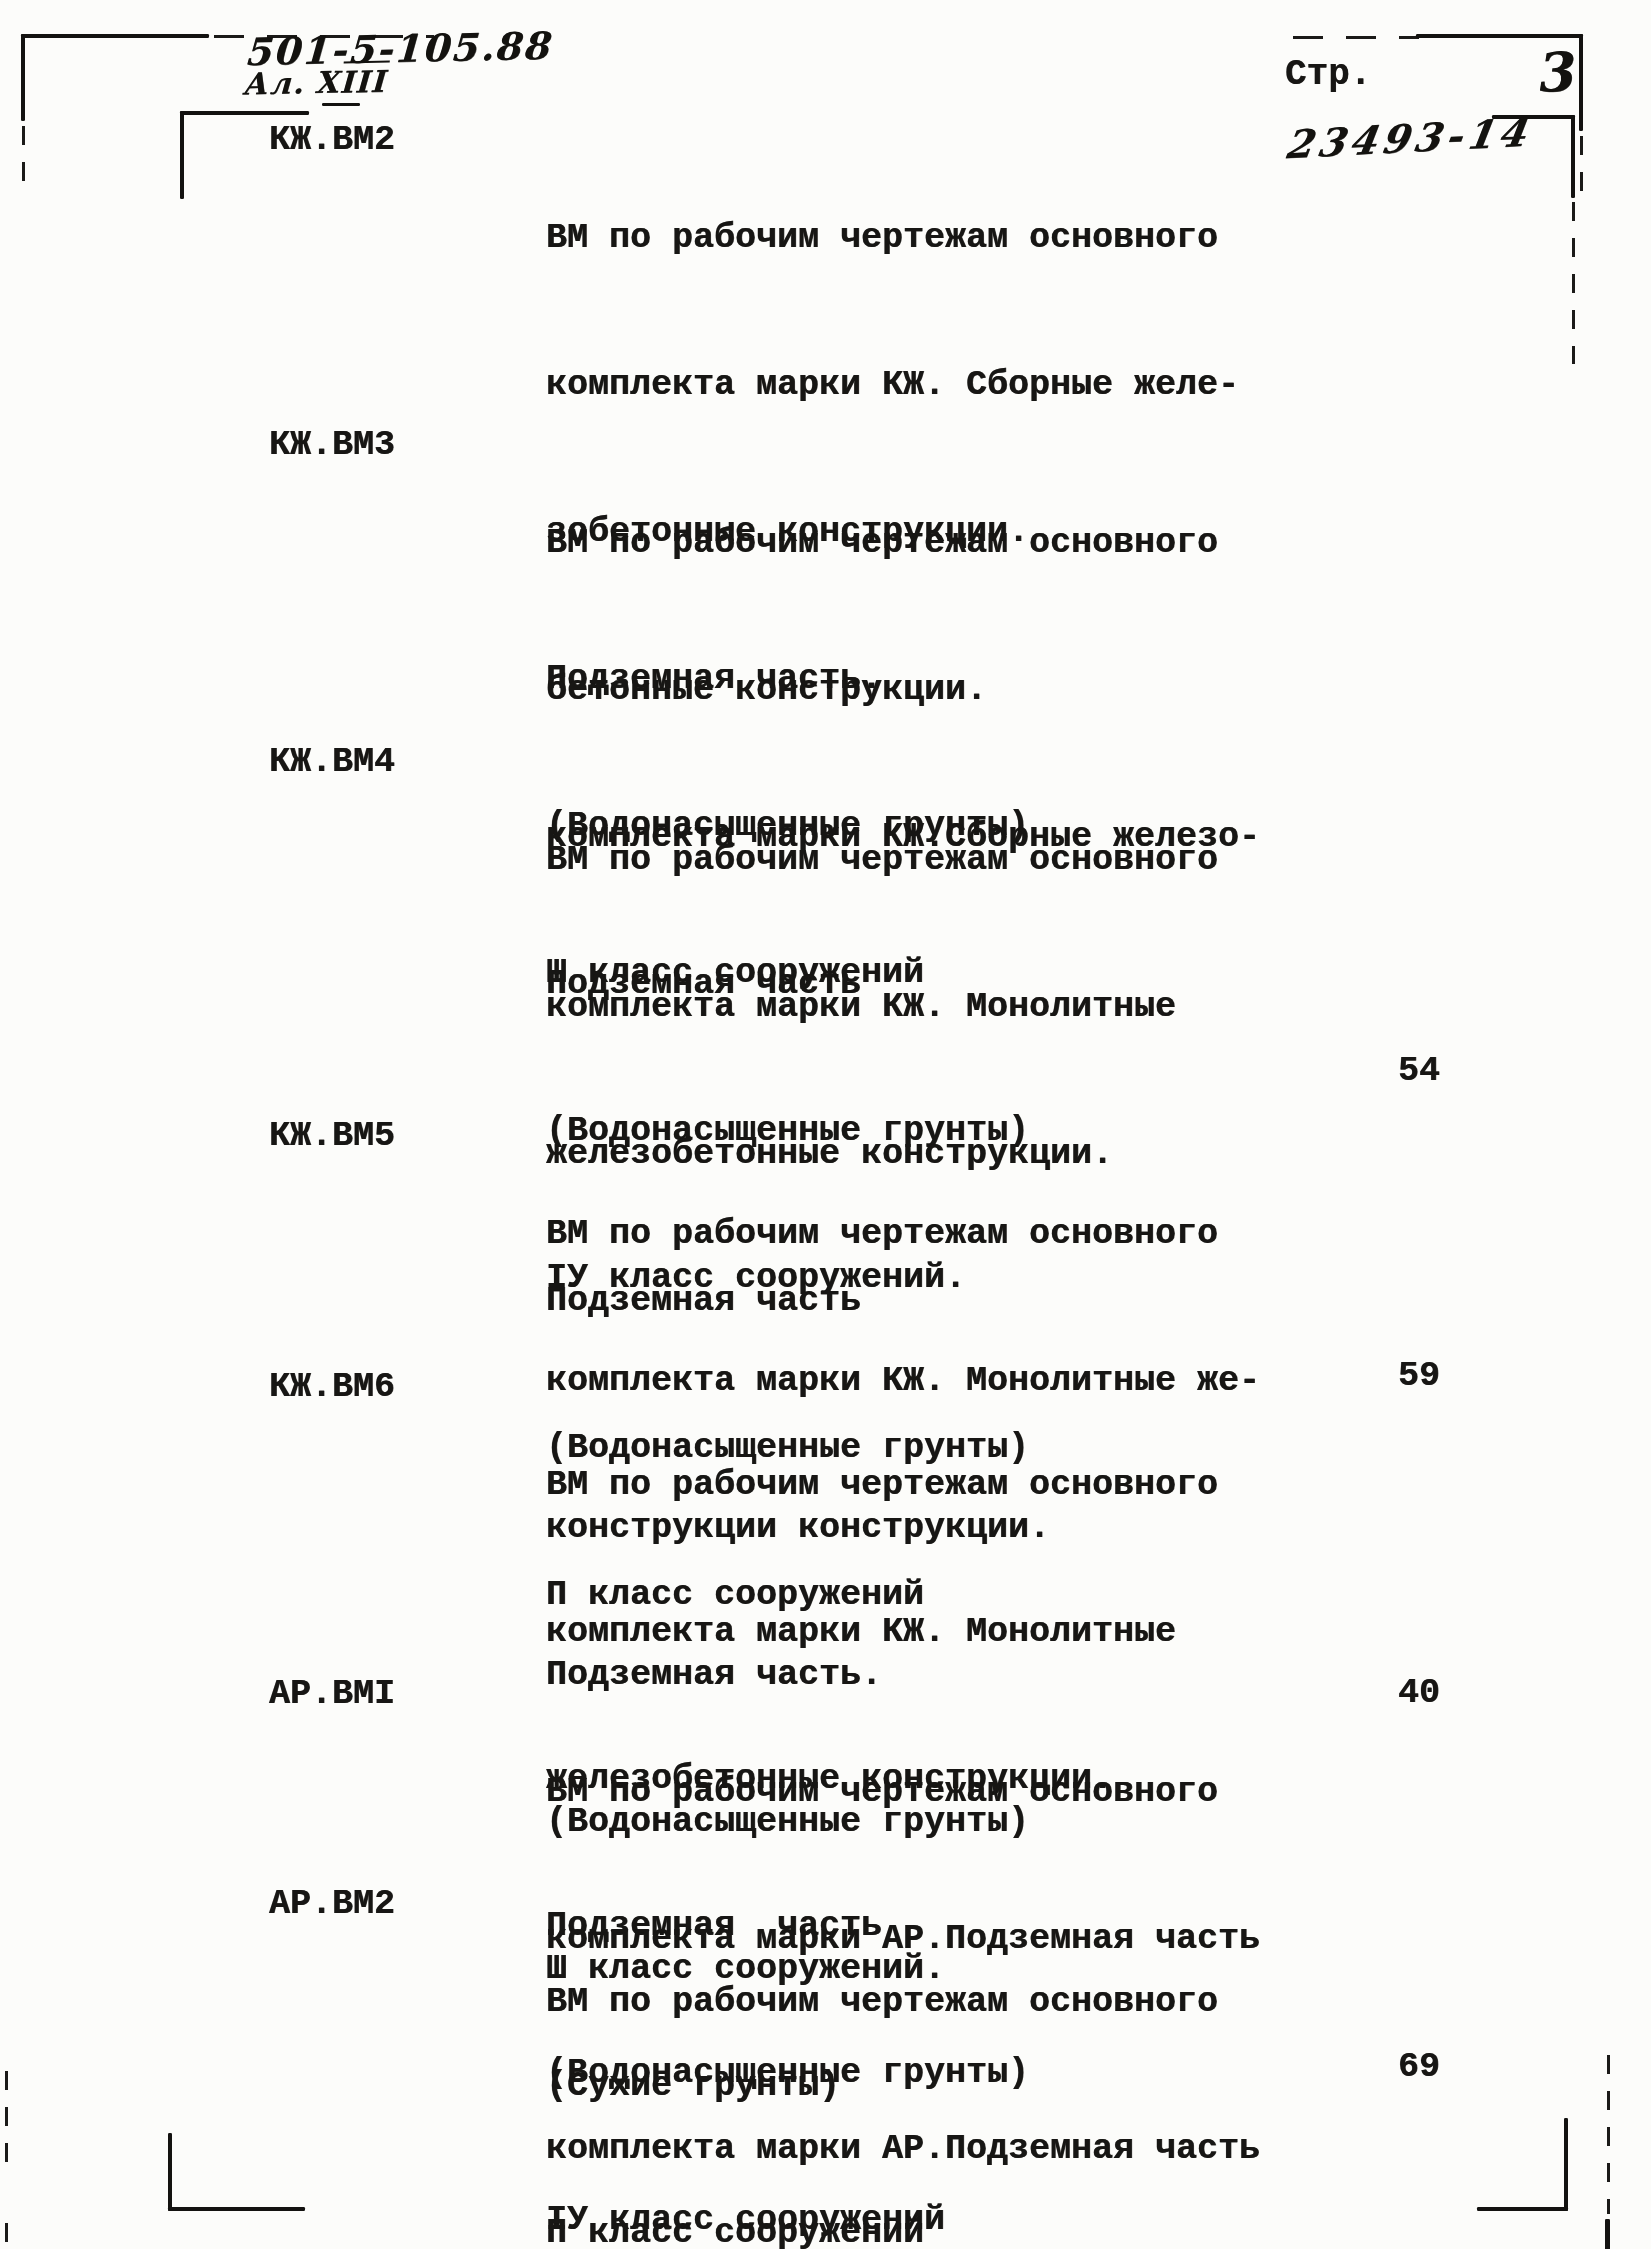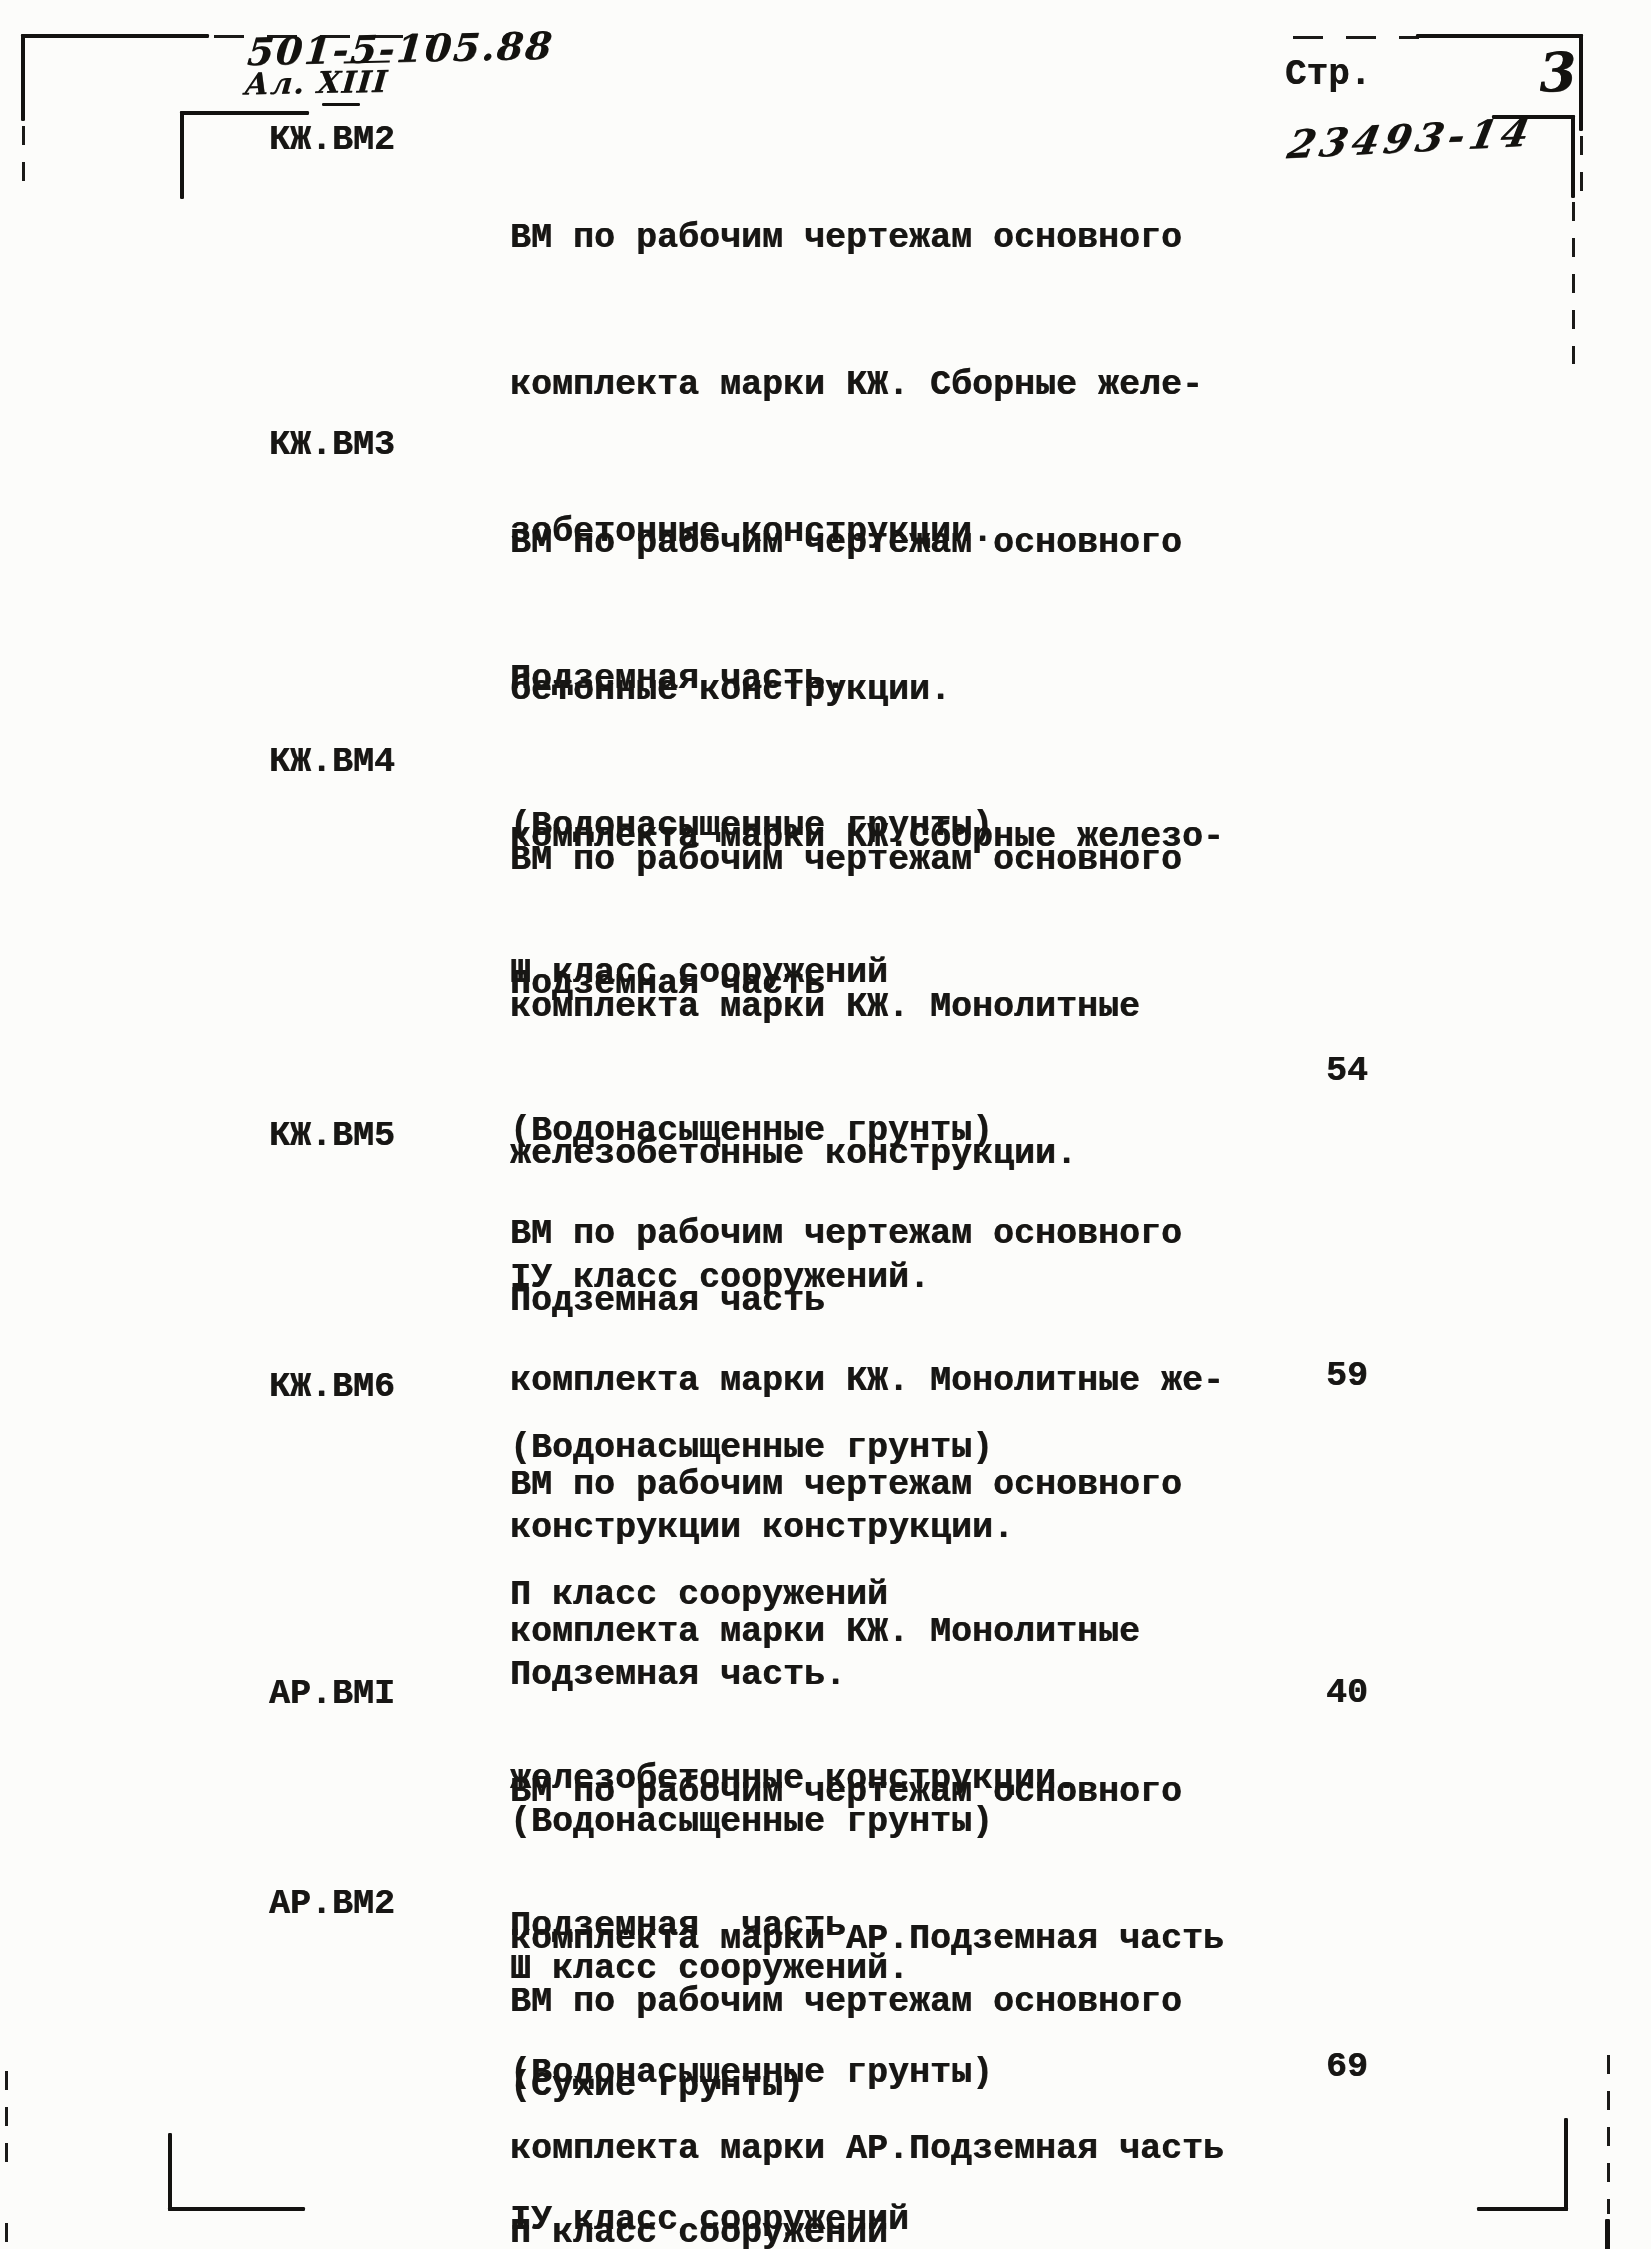--- a/index.html
+++ b/index.html
@@ -37,20 +37,21 @@
   .album .ovl{border-top:2.6px solid #13120f;padding-top:1.3px;}
   .album-dash{position:absolute;left:322px;top:103px;width:38px;height:3.2px;background:#13120f;border-radius:1.3px;}
   .str-label{position:absolute;left:1285px;top:50px;font-size:36px;}
   .page-number{position:absolute;left:1539px;top:40px;font-size:54px;transform:rotate(-2deg);}
   .stamp-number{position:absolute;left:1290px;top:115px;font-size:39px;letter-spacing:4.5px;transform:skewX(-14deg) rotate(-3deg);}
   
   .entry{
     position:absolute;left:269px;
     display:grid;
     grid-template-columns:241px 816px 65px;
+    gap:36px;
   }
   .entry .code{white-space:pre;}
   .entry .pageno{align-self:end;text-align:left;}
   .e1{top:116px}.e2{top:421px}.e3{top:738px}.e4{top:1112px}
   .e5{top:1363px}.e6{top:1670px}.e7{top:1880px}
   
   .mk{position:absolute;background:#131210;border-radius:1.3px;}
   .mk-dash-h{position:absolute;height:2.6px;background:repeating-linear-gradient(90deg,#1b1a18 0 30px,transparent 30px 53px);}
   .mk-dash-v{position:absolute;width:2.6px;background:repeating-linear-gradient(180deg,#1b1a18 0 19.4px,transparent 19.4px 36px);}
 </style>

